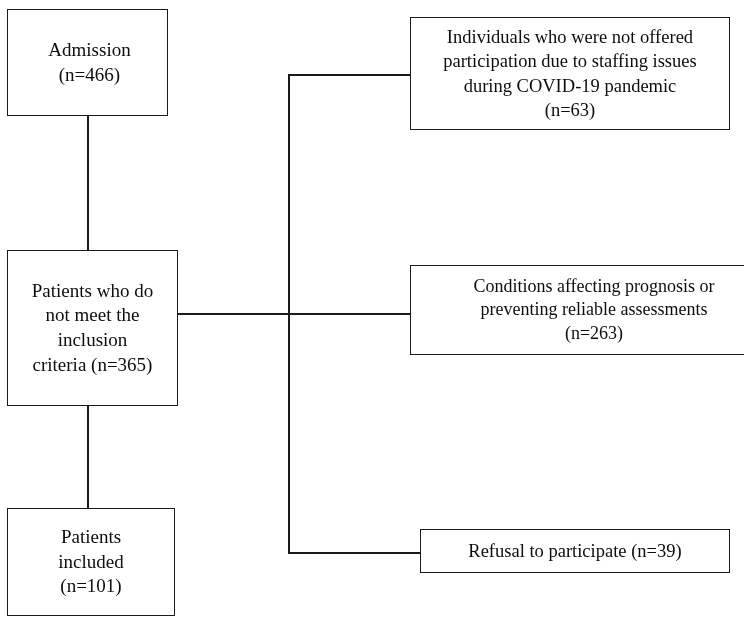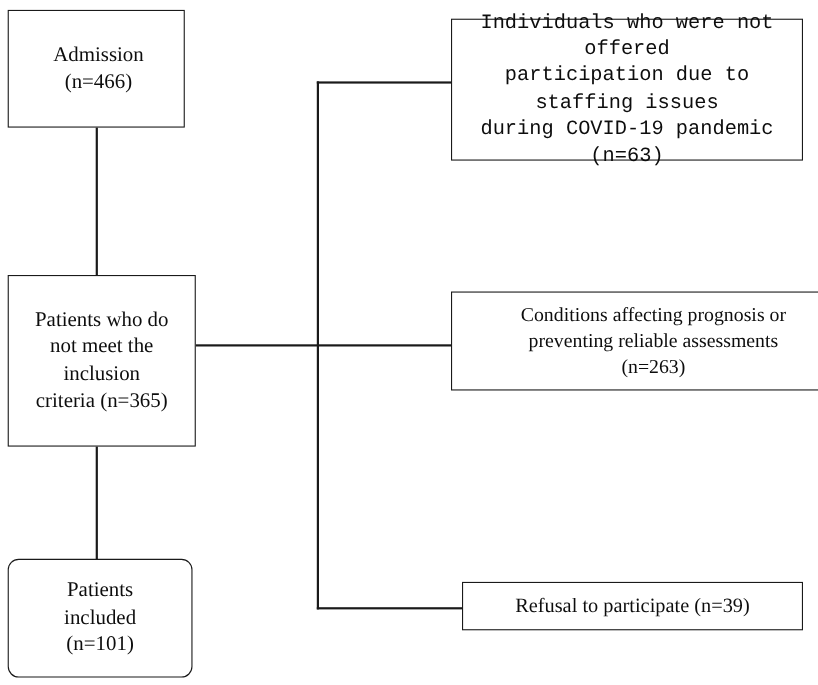--- a/index.html
+++ b/index.html
@@ -32,24 +32,24 @@
     z-index: 3;
   }
   .node .node-text {
     display: block;
     white-space: pre-line;
   }
 
   
   #node-admission      { left: 7px;  top: 9px;   width: 161px; height: 107px; padding-left: 12px; }
   #node-excluded       { left: 7px;  top: 250px; width: 171px; height: 156px; }
-  #node-included       { left: 7px;  top: 508px; width: 168px; height: 108px; border-radius: 10px; }
+  #node-included       { left: 7px;  top: 508px; width: 168px; height: 108px; }
 
   
-  #node-covid          { left: 410px; top: 17px;  width: 320px; height: 129px; font-size: 18.5px; font-family: Liberation Mono, monospace; }
+  #node-covid          { left: 410px; top: 17px;  width: 320px; height: 113px; font-size: 18.5px; }
   #node-conditions     { left: 410px; top: 265px; width: 368px; height: 90px;  font-size: 18px; }
   #node-refusal        { left: 420px; top: 529px; width: 310px; height: 44px;  font-size: 18.5px; align-items: center; }
 
   
   .edge {
     position: absolute;
     background: #1a1a1a;
     z-index: 1;
   }
   .edge.v { width: 1.8px; }

